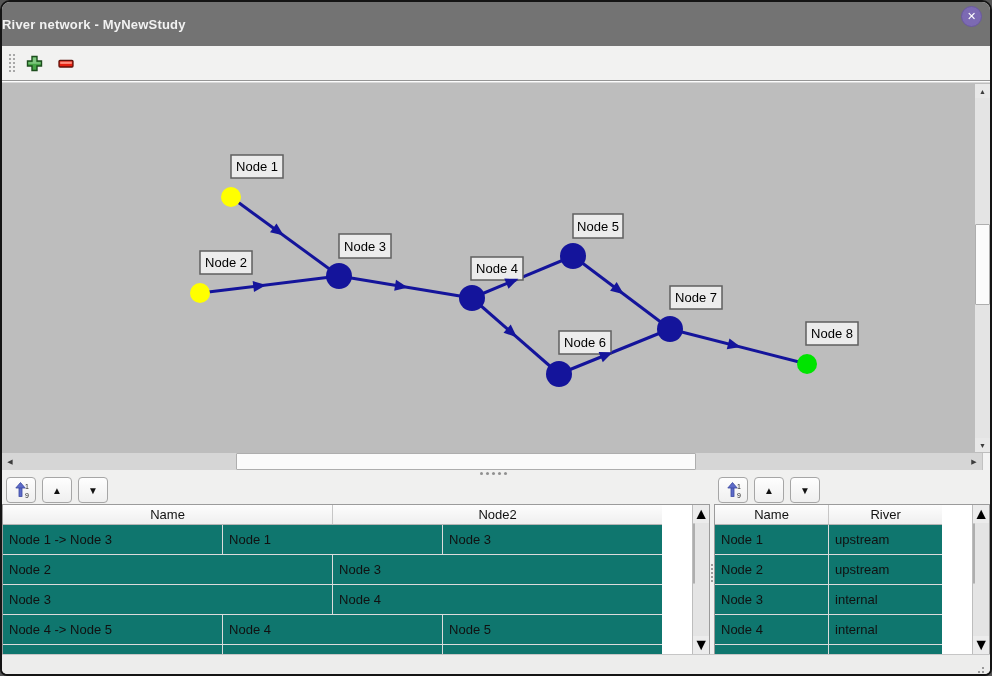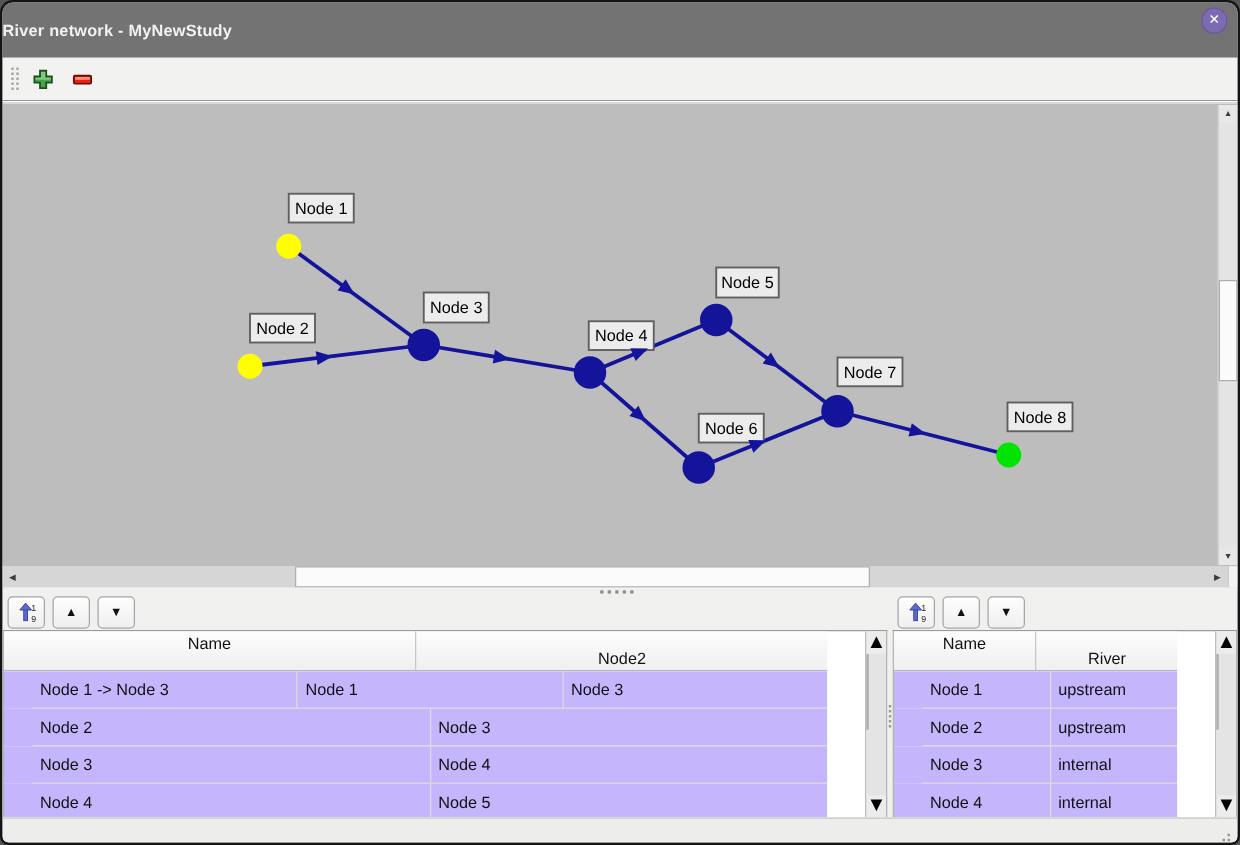--- a/index.html
+++ b/index.html
@@ -69,23 +69,23 @@
   .mini-btn{
     width:30px; height:26px; border:1px solid #a6a6a6; border-radius:4px;
     background:linear-gradient(#fefefe,#efefef); display:flex; align-items:center; justify-content:center;
     font-size:10px; color:#111; cursor:pointer; user-select:none;
   }
   .table-wrap{ flex:1 1 auto; display:flex; overflow:hidden; border:1px solid #9b9b9b; border-bottom:none; background:#fff;gap:30px; }
   .tbl{ flex:1 1 auto; display:flex; flex-direction:column; overflow:hidden; }
   .thead{ display:flex; flex:0 0 20px; background:linear-gradient(#fdfdfd,#efefef); border-bottom:1px solid #b5b5b5; }
   .th{ flex:1 1 0; text-align:center; font-size:13px; color:#111; line-height:19px;
        border-right:1px solid #c6c6c6; overflow:hidden; white-space:nowrap; cursor:pointer; }
-  .th:last-child{ border-right:none;margin-top:12px; }
+  .th:last-child{ border-right:none; }
   .tbody{ flex:1 1 auto; overflow:hidden; }
-  .tr{ display:flex; height:30px; background:#c4b5fd;padding-left:23px; }
+  .tr{ display:flex; height:30px; background:#0f766e; }
   .td{ flex:1 1 0; font-size:13px; color:#111; line-height:29px; padding-left:6px;
        border-right:1px solid #dcdcdc; border-bottom:1px solid #dcdcdc; overflow:hidden; white-space:nowrap; }
   .td:last-child{ border-right:none; }
   .tbl-vscroll{ flex:0 0 16px; border-left:1px solid #bdbdbd; background:#ececec; display:flex; flex-direction:column; }
   
   .statusbar{ flex:0 0 20px; background:#ededec; border-top:1px solid #c6c6c6; position:relative; }
   .grip{ position:absolute; right:6px; bottom:5px; width:2px; height:2px; background:#9a9a9a;
     box-shadow:-4px 4px #9a9a9a,0 4px #9a9a9a,-8px 8px #9a9a9a,-4px 8px #9a9a9a,0 8px #9a9a9a; }
 </style>
 </head>
@@ -225,20 +225,21 @@
               </div>
               <div class="tr">
                 <div class="td">Node 2</div>
                 <div class="td">Node 3</div>
               </div>
               <div class="tr">
                 <div class="td">Node 3</div>
                 <div class="td">Node 4</div>
               </div>
               <div class="tr">
+                <div class="td">Node 4 -&gt; Node 5</div>
                 <div class="td">Node 4</div>
                 <div class="td">Node 5</div>
               </div>
               <div class="tr">
                 <div class="td"></div>
                 <div class="td"></div>
                 <div class="td"></div>
               </div>
             </div>
         </div>

